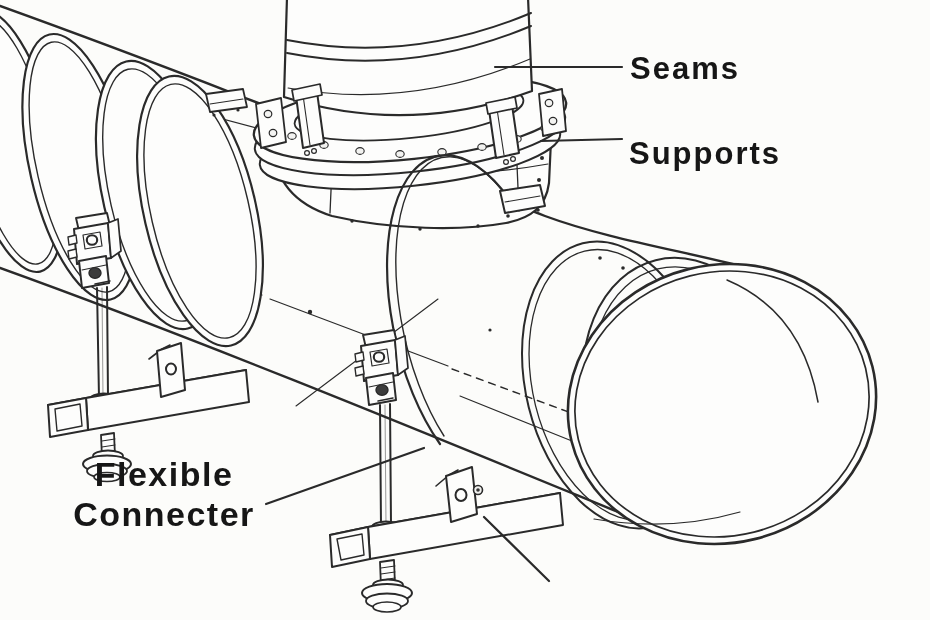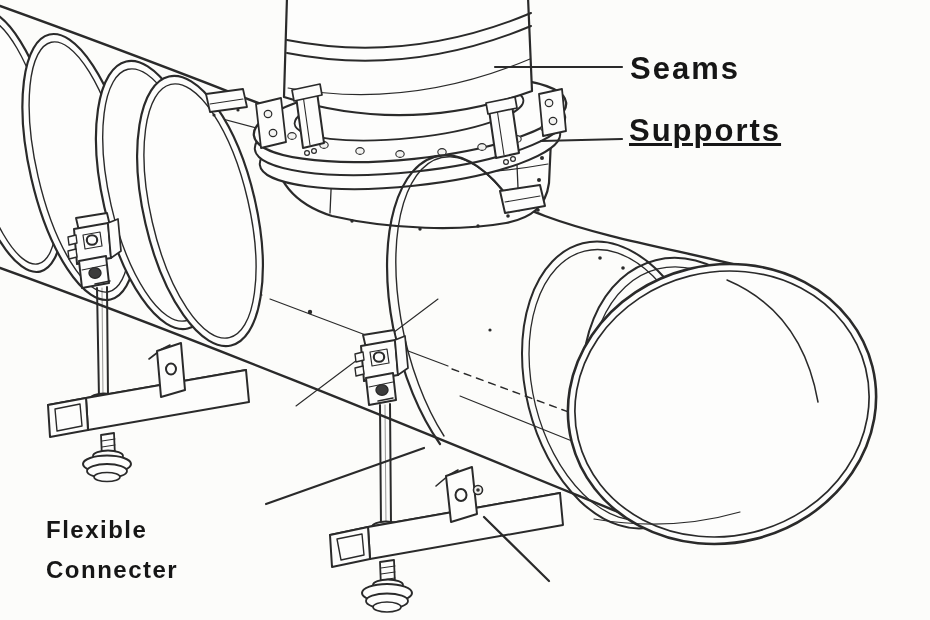--- a/index.html
+++ b/index.html
@@ -22,23 +22,23 @@
     position:absolute;
     font-family:"Liberation Sans",sans-serif;
     font-weight:600;
     font-size:31px;
     letter-spacing:2px;
     color:var(--ink);
     white-space:nowrap;
     user-select:none;
   }
   #lbl-seams{left:630px;top:51px;}
-  #lbl-supports{left:629px;top:113px;text-decoration:underline;}
-  #lbl-flex{left:46px;top:510px;width:236px;
-            white-space:normal;font-size:24px;line-height:40px;letter-spacing:1.5px;}
+  #lbl-supports{left:629px;top:136px;}
+  #lbl-flex{left:46px;top:454px;width:236px;text-align:center;
+            white-space:normal;font-size:34px;line-height:40px;letter-spacing:1.5px;}
   #lbl-joints{left:555px;top:577px;}
 </style>
 </head>
 <body>
 
 <div class="canvas">
 
 <svg width="930" height="620" viewBox="0 0 930 620">
   <g stroke="var(--line)" fill="none" stroke-linecap="round" stroke-linejoin="round">
 

